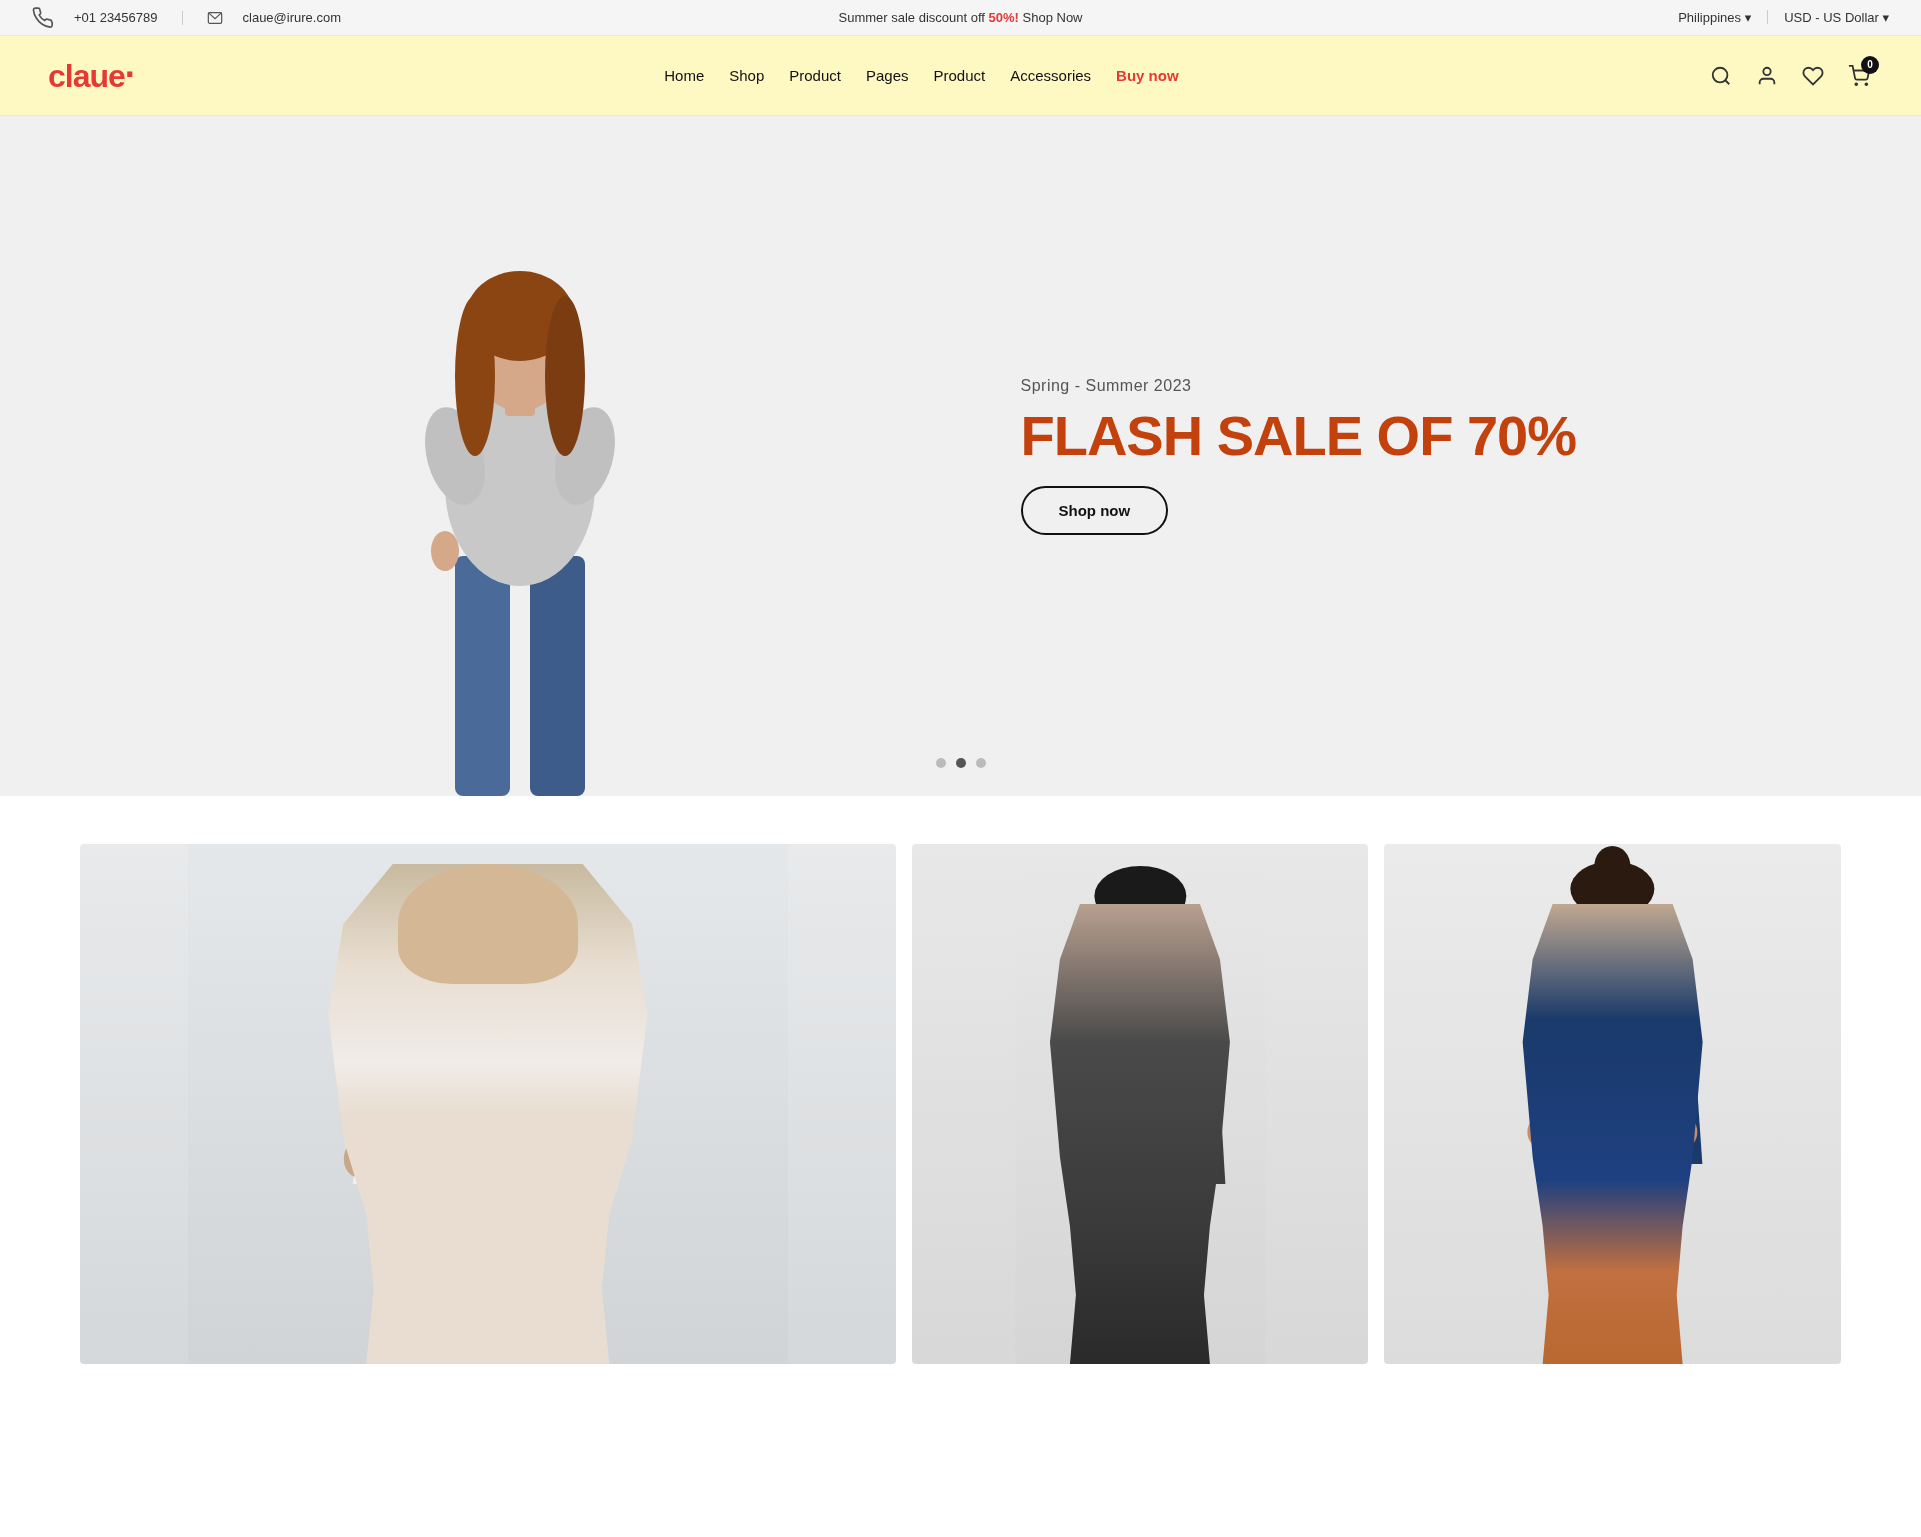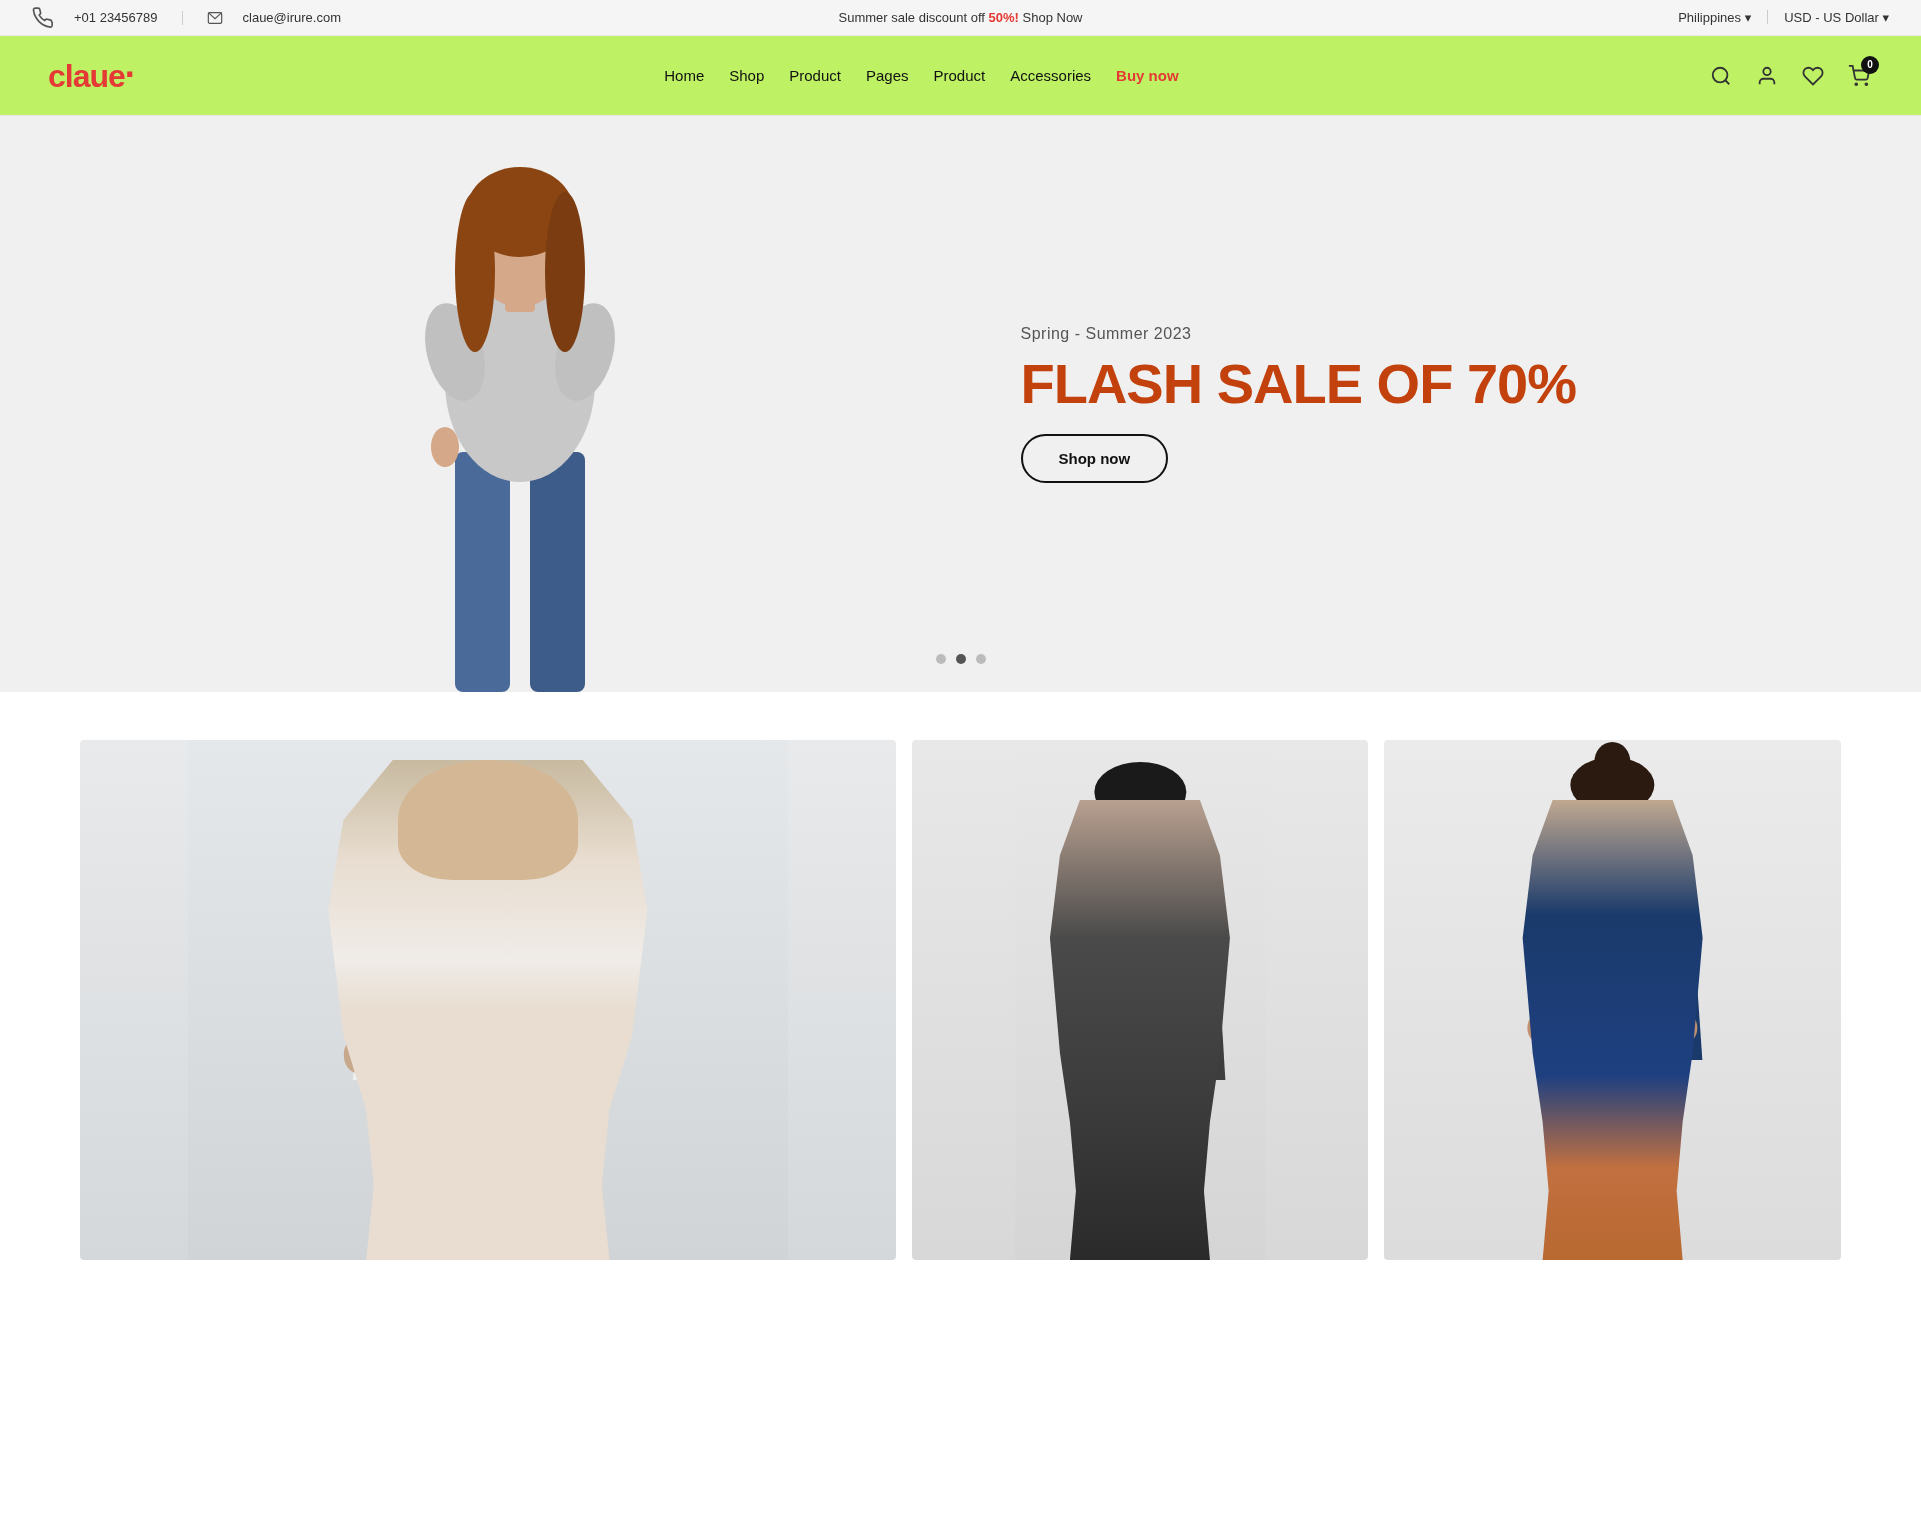--- a/index.html
+++ b/index.html
@@ -24,21 +24,21 @@
     .top-bar-phone, .top-bar-email { display: flex; align-items: center; gap: 20px; }
     .top-bar-divider { width: 1px; height: 14px; background: #ccc; }
 
     
     .header {
       height: 80px;
       display: flex;
       align-items: center;
       justify-content: space-between;
       padding: 0 48px;
-      background: #bef264;
+      background: #fef9c3;
       border-bottom: 1px solid #e8e8e8;
     }
     .logo {
       font-size: 32px;
       font-weight: 900;
       color: #111;
       letter-spacing: -1px;
       cursor: pointer;
     }
     .logo span { color: #e53935; }
@@ -69,21 +69,21 @@
       font-size: 10px;
       font-weight: 700;
       width: 18px; height: 18px;
       border-radius: 50%;
       display: flex; align-items: center; justify-content: center;
     }
 
     
     .hero {
       background: #f0f0f0;
-      height: 576px;
+      height: 680px;
       display: flex;
       align-items: center;
       position: relative;
       overflow: hidden;
     }
     .hero-image-area {
       width: 50%;
       height: 100%;
       display: flex;
       align-items: flex-end;

